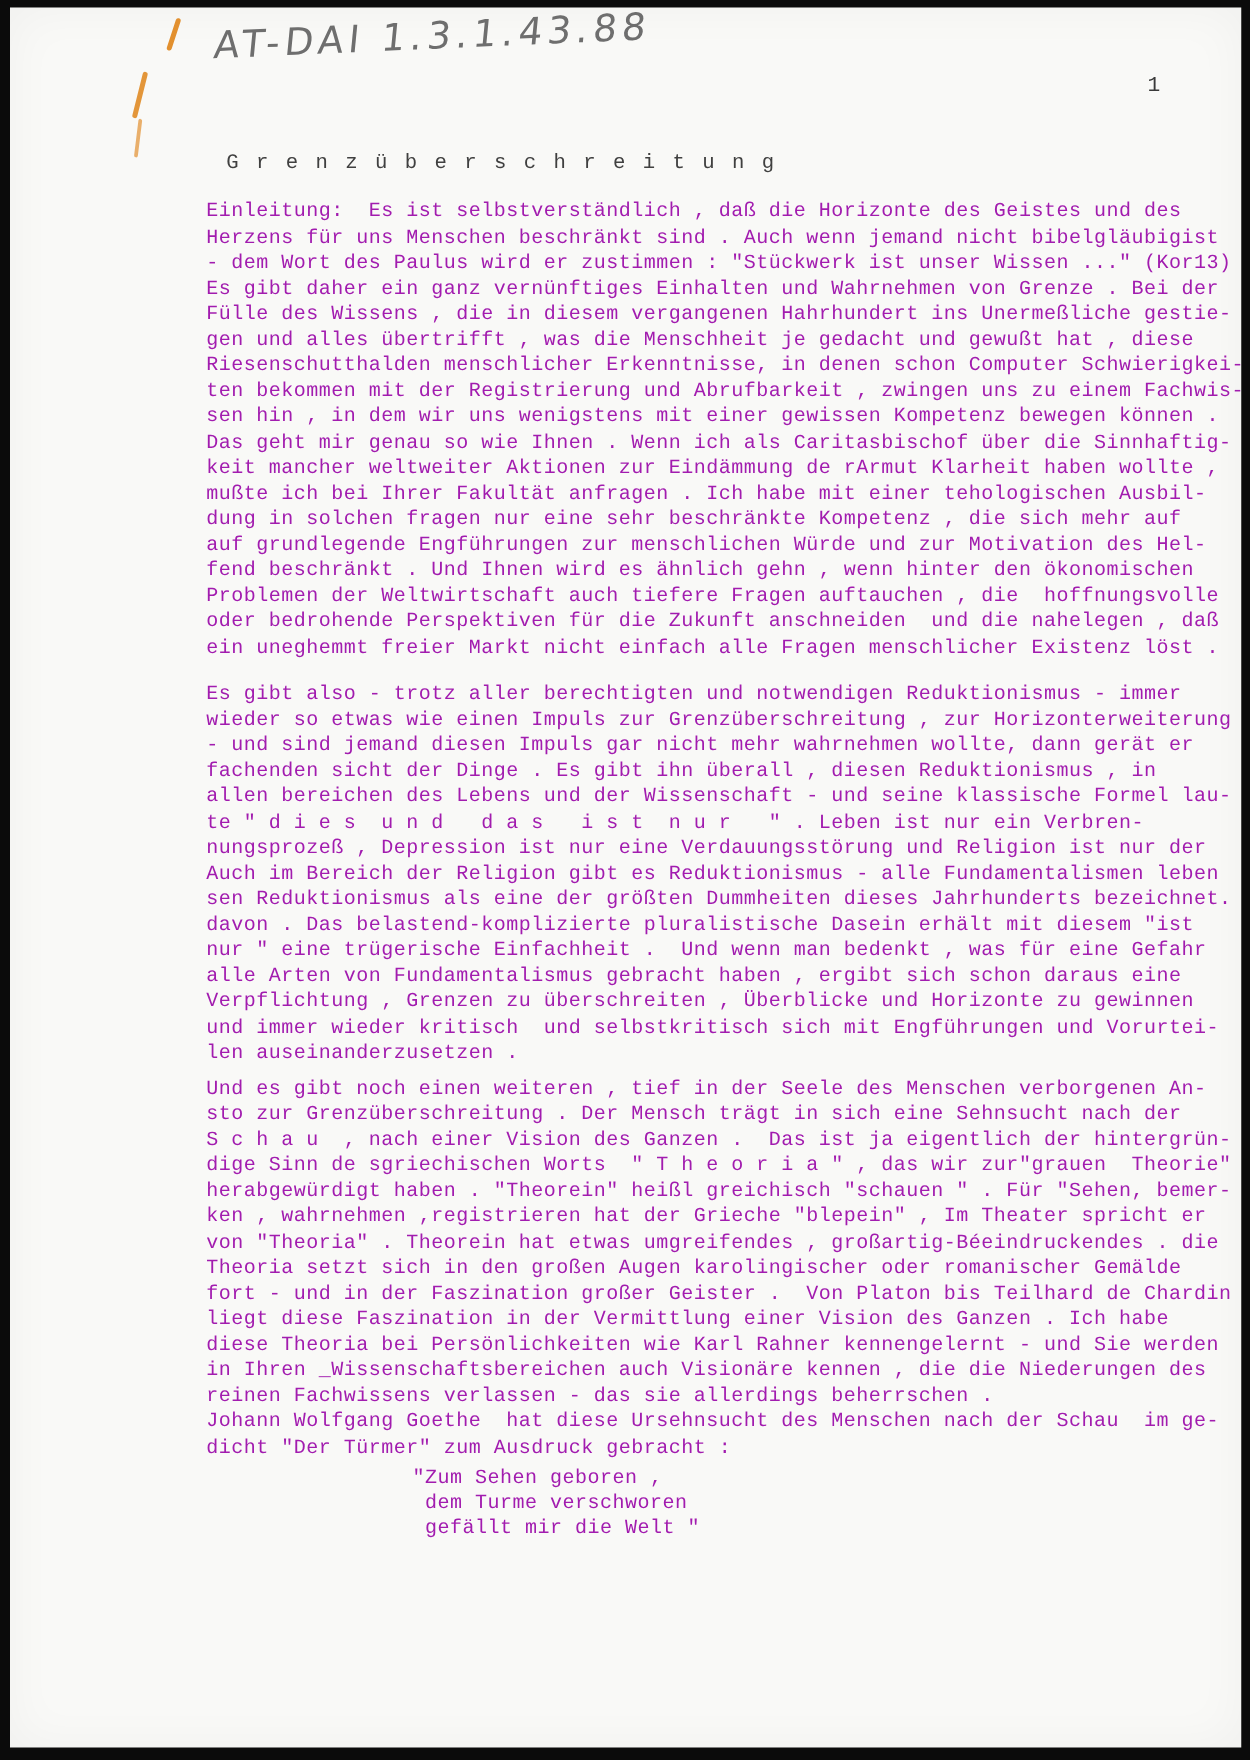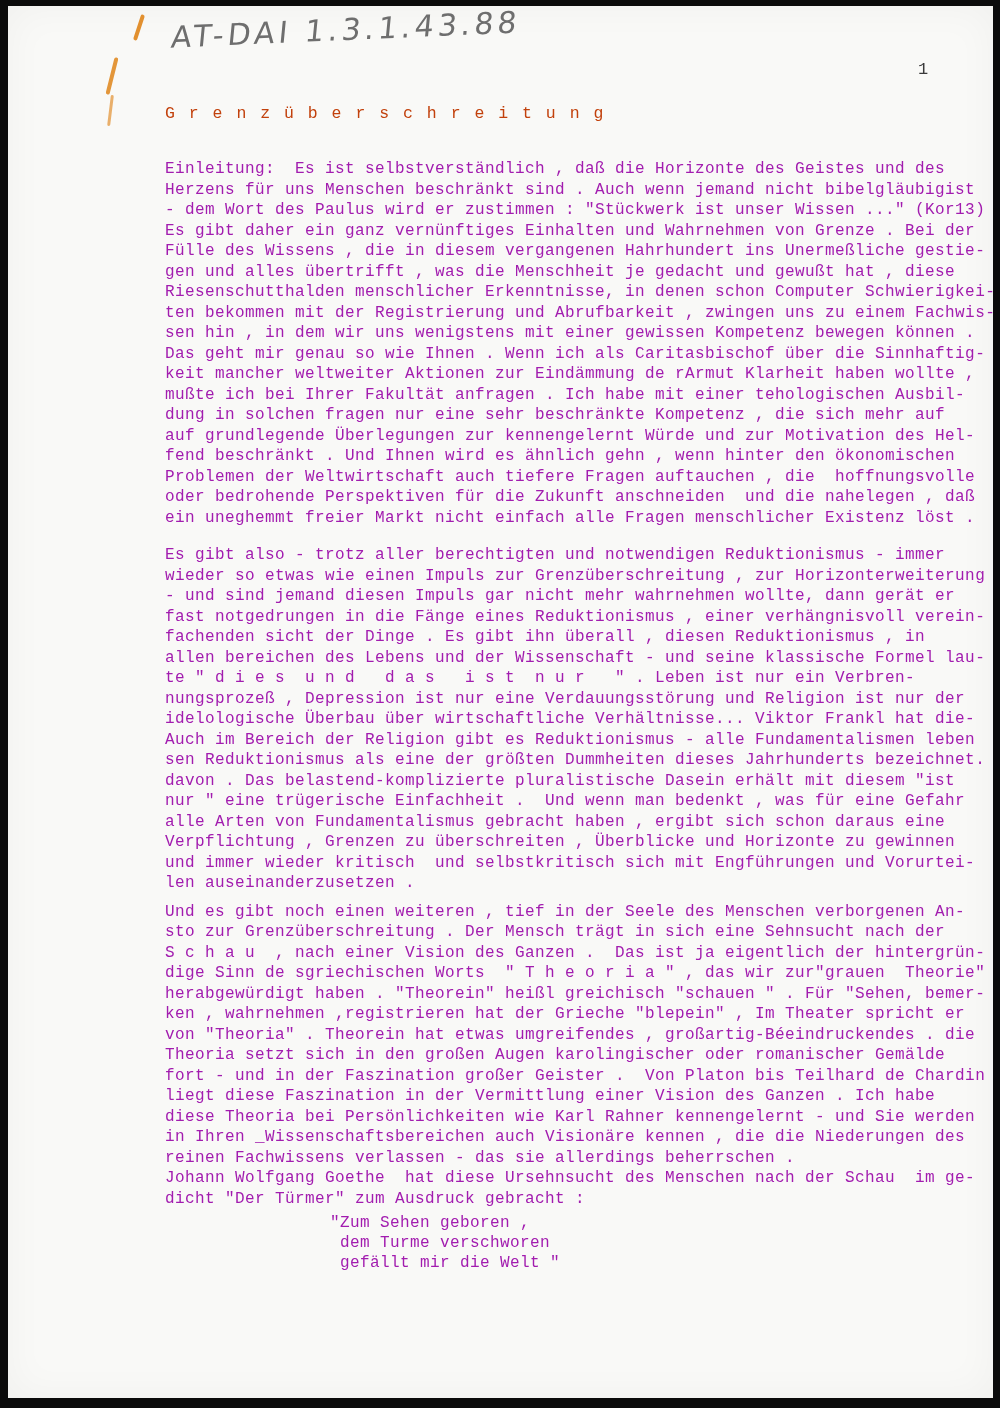--- a/index.html
+++ b/index.html
@@ -19,22 +19,22 @@
     font-family:"DejaVu Sans",sans-serif;
     font-size:30px;color:#6e6e6e;letter-spacing:4px;
     transform:rotate(-2.5deg) skewX(-8deg);
     white-space:pre;
   }
   .pagenum{
     position:absolute;left:910px;top:54px;
     font-size:17px;color:#3a3a3a;
   }
   .title{
-    position:absolute;left:157px;top:98px;margin:0;
-    font-size:16.5px;font-weight:normal;color:#c2410c;
+    position:absolute;left:157px;top:98px;margin:16px;
+    font-size:16.5px;font-weight:normal;color:#404040;
     letter-spacing:2px;white-space:pre;
   }
   .body-text{
     position:absolute;left:157px;top:153px;width:836px;
     font-size:16px;line-height:20.5px;letter-spacing:0.4px;
     color:#a21caf;
   }
   .para div, .poem div{white-space:pre;}
   .para.p2{margin-top:17px;}
   .para.p3{margin-top:8px;}
@@ -69,36 +69,34 @@
         <div>Es gibt daher ein ganz vernünftiges Einhalten und Wahrnehmen von Grenze . Bei der</div>
         <div>Fülle des Wissens , die in diesem vergangenen Hahrhundert ins Unermeßliche gestie-</div>
         <div>gen und alles übertrifft , was die Menschheit je gedacht und gewußt hat , diese</div>
         <div>Riesenschutthalden menschlicher Erkenntnisse, in denen schon Computer Schwierigkei-</div>
         <div>ten bekommen mit der Registrierung und Abrufbarkeit , zwingen uns zu einem Fachwis-</div>
         <div>sen hin , in dem wir uns wenigstens mit einer gewissen Kompetenz bewegen können .</div>
         <div>Das geht mir genau so wie Ihnen . Wenn ich als Caritasbischof über die Sinnhaftig-</div>
         <div>keit mancher weltweiter Aktionen zur Eindämmung de rArmut Klarheit haben wollte ,</div>
         <div>mußte ich bei Ihrer Fakultät anfragen . Ich habe mit einer tehologischen Ausbil-</div>
         <div>dung in solchen fragen nur eine sehr beschränkte Kompetenz , die sich mehr auf</div>
-        <div>auf grundlegende Überlegungen zur kennengelernt Würde und zur Motivation des Hel-</div>
+        <div>auf grundlegende Engführungen zur menschlichen Würde und zur Motivation des Hel-</div>
         <div>fend beschränkt . Und Ihnen wird es ähnlich gehn , wenn hinter den ökonomischen</div>
         <div>Problemen der Weltwirtschaft auch tiefere Fragen auftauchen , die  hoffnungsvolle</div>
         <div>oder bedrohende Perspektiven für die Zukunft anschneiden  und die nahelegen , daß</div>
         <div>ein uneghemmt freier Markt nicht einfach alle Fragen menschlicher Existenz löst .</div>
       </div>
     <div class="para p2">
         <div>Es gibt also - trotz aller berechtigten und notwendigen Reduktionismus - immer</div>
         <div>wieder so etwas wie einen Impuls zur Grenzüberschreitung , zur Horizonterweiterung</div>
         <div>- und sind jemand diesen Impuls gar nicht mehr wahrnehmen wollte, dann gerät er</div>
-        <div>fast notgedrungen in die Fänge eines Reduktionismus , einer verhängnisvoll verein-</div>
         <div>fachenden sicht der Dinge . Es gibt ihn überall , diesen Reduktionismus , in</div>
         <div>allen bereichen des Lebens und der Wissenschaft - und seine klassische Formel lau-</div>
         <div>te " d i e s  u n d   d a s   i s t  n u r   " . Leben ist nur ein Verbren-</div>
         <div>nungsprozeß , Depression ist nur eine Verdauungsstörung und Religion ist nur der</div>
-        <div>idelologische Überbau über wirtschaftliche Verhältnisse... Viktor Frankl hat die-</div>
         <div>Auch im Bereich der Religion gibt es Reduktionismus - alle Fundamentalismen leben</div>
         <div>sen Reduktionismus als eine der größten Dummheiten dieses Jahrhunderts bezeichnet.</div>
         <div>davon . Das belastend-komplizierte pluralistische Dasein erhält mit diesem "ist</div>
         <div>nur " eine trügerische Einfachheit .  Und wenn man bedenkt , was für eine Gefahr</div>
         <div>alle Arten von Fundamentalismus gebracht haben , ergibt sich schon daraus eine</div>
         <div>Verpflichtung , Grenzen zu überschreiten , Überblicke und Horizonte zu gewinnen</div>
         <div>und immer wieder kritisch  und selbstkritisch sich mit Engführungen und Vorurtei-</div>
         <div>len auseinanderzusetzen .</div>
       </div>
     <div class="para p3">

